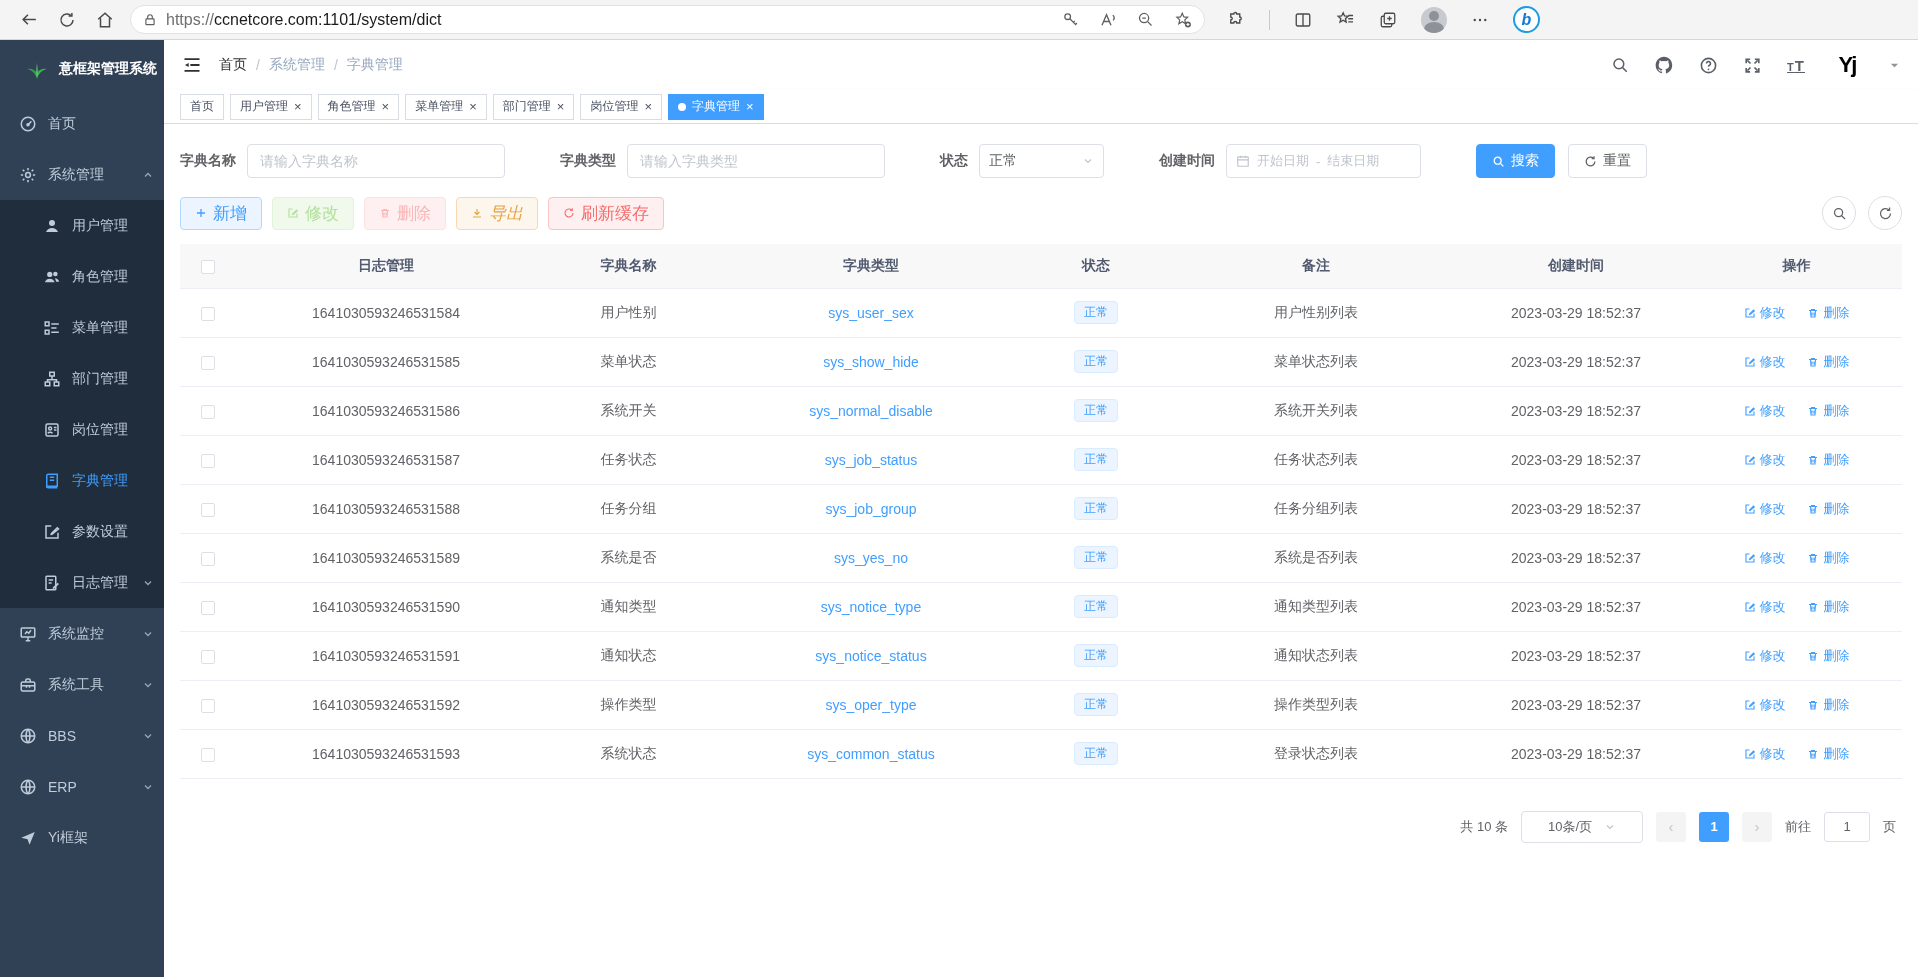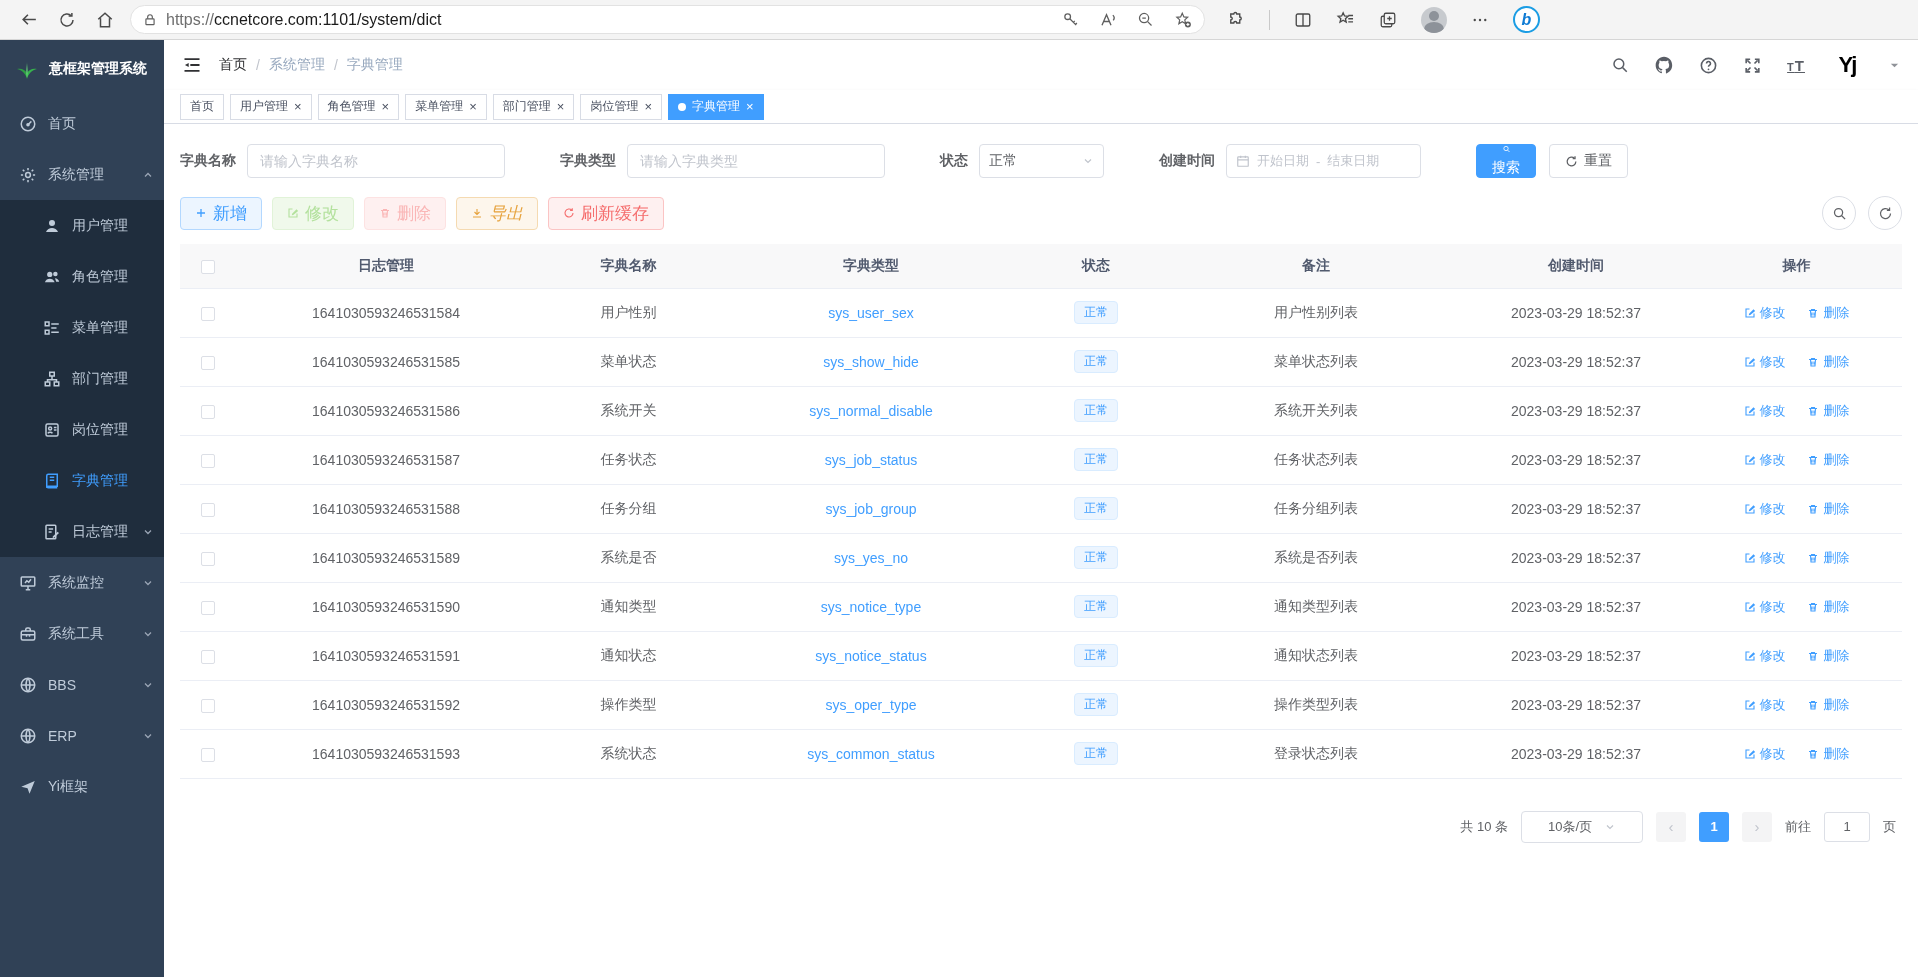--- a/index.html
+++ b/index.html
@@ -22,21 +22,21 @@
   .avatar-circle { width:26px; height:26px; border-radius:50%; background:#c7cace; position:relative; overflow:hidden; }
   .avatar-circle::before { content:""; position:absolute; top:4px; left:8px; width:10px; height:10px; border-radius:50%; background:#8d9299; }
   .avatar-circle::after { content:""; position:absolute; top:15px; left:3px; width:20px; height:14px; border-radius:50%; background:#8d9299; }
   .bing-badge { width:27px; height:27px; border-radius:50%; border:2px solid #1b9de4; background:#fff;
     display:flex; align-items:center; justify-content:center; font-weight:bold; font-style:italic;
     color:#0f7bd4; font-size:16px; }
 
   
   .app { display:flex; height:937px; }
   .sidebar { width:164px; flex-shrink:0; background:#304156; color:#bfcbd9; overflow:hidden; }
-  .logo-row { height:58px; display:flex; align-items:center; padding-left:14px; gap:9px; }
+  .logo-row { height:58px; display:flex; align-items:center; padding-left:24px; gap:9px; }
   .logo-title { color:#fff; font-size:14px; font-weight:bold; white-space:nowrap; }
   .menu-item { height:51px; display:flex; align-items:center; gap:11px; padding:0 10px 0 19px;
     font-size:14px; cursor:pointer; white-space:nowrap; }
   .menu-item .mi-caret { margin-left:auto; color:#9aa5b5; }
   .submenu { background:#1f2d3d; }
   .submenu .menu-item { padding-left:43px; }
   .menu-item.active { color:#409eff; }
   .mi-icon { width:18px; height:18px; flex-shrink:0; }
 
   .main { flex:1; min-width:0; display:flex; flex-direction:column; background:#fff; }
@@ -75,21 +75,21 @@
   .f-input::placeholder { color:#c0c4cc; }
   .w215 { width:258px; }
   .f-select { width:125px; height:34px; border:1px solid #dcdfe6; border-radius:4px;
     display:flex; align-items:center; padding:0 9px; color:#606266; cursor:pointer; background:#fff; }
   .f-select .sel-caret { margin-left:auto; color:#c0c4cc; }
   .f-date { width:195px; height:34px; border:1px solid #dcdfe6; border-radius:4px;
     display:flex; align-items:center; gap:7px; padding:0 9px; color:#c0c4cc; font-size:13px; background:#fff; }
   .f-date .date-sep { flex:0 0 auto; }
   .btn { height:34px; border-radius:4px; display:inline-flex; align-items:center; gap:6px;
     padding:0 15px; font-size:14px; cursor:pointer; border:1px solid #dcdfe6; background:#fff; color:#606266; }
-  .btn-primary { background:#409eff; border-color:#409eff; color:#fff;flex-direction:column; }
+  .btn-primary { background:#409eff; border-color:#409eff; color:#fff; }
   .btn-reset { margin-left:13px; }
 
   .toolbar { display:flex; align-items:center; gap:10px; margin-bottom:14px; }
   .tbtn { height:33px; padding:0 14px; border-radius:4px; font-size:17px;
     display:inline-flex; align-items:center; gap:6px; cursor:pointer; }
   .tbtn-add    { color:#409eff; background:#ecf5ff; border:1px solid #b3d8ff; }
   .tbtn-edit   { color:#b3e19d; background:#f0f9eb; border:1px solid #e1f3d8; }
   .tbtn-del    { color:#fab6b6; background:#fef0f0; border:1px solid #fde2e2; }
   .tbtn-export { color:#e6a23c; background:#fdf6ec; border:1px solid #f5dab1;font-style:italic; }
   .tbtn-cache  { color:#f56c6c; background:#fef0f0; border:1px solid #fbc4c4; }
@@ -268,20 +268,27 @@
           </svg>
         <span>岗位管理</span>
       </div>
       <div class="menu-item active">
         <svg class="mi-icon" viewBox="0 0 24 24" fill="none" stroke="currentColor" stroke-width="2">
             <path d="M5 5a2 2 0 0 1 2-2h12v16H7a2 2 0 0 0-2 2z"></path>
             <path d="M5 19a2 2 0 0 0 2 2h12"></path>
             <path d="M9 7h6M9 11h6"></path>
           </svg>
         <span>字典管理</span>
+      </div>
+      <div class="menu-item">
+        <svg class="mi-icon" viewBox="0 0 24 24" fill="none" stroke="currentColor" stroke-width="2">
+            <path d="M20 13v7H4V4h7"></path>
+            <path d="M12 15l-1 .2.2-1L19 6.3 20.7 8z"></path>
+          </svg>
+        <span>参数设置</span>
       </div>
       <div class="menu-item">
         <svg class="mi-icon" viewBox="0 0 24 24" fill="none" stroke="currentColor" stroke-width="2">
             <rect x="4" y="3" width="13" height="18" rx="1"></rect>
             <path d="M7.5 8h6M7.5 12h4"></path>
             <path d="M13 18l6.5-6.5 1.8 1.8L14.8 19.8 13 20z" fill="currentColor" stroke="none"></path>
           </svg>
         <span>日志管理</span>
         <svg class="mi-caret" width="12" height="12" viewBox="0 0 24 24" fill="none" stroke="currentColor" stroke-width="2.5">
             <path d="M6 9l6 6 6-6"></path>

